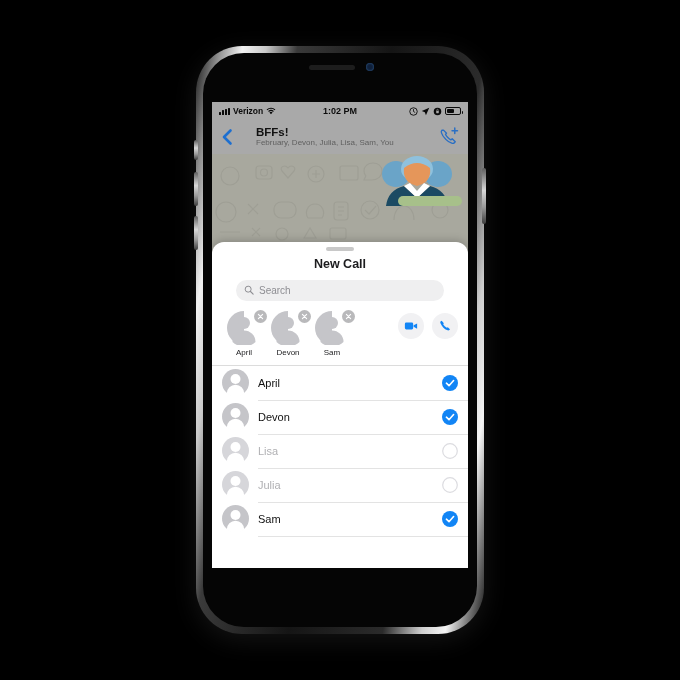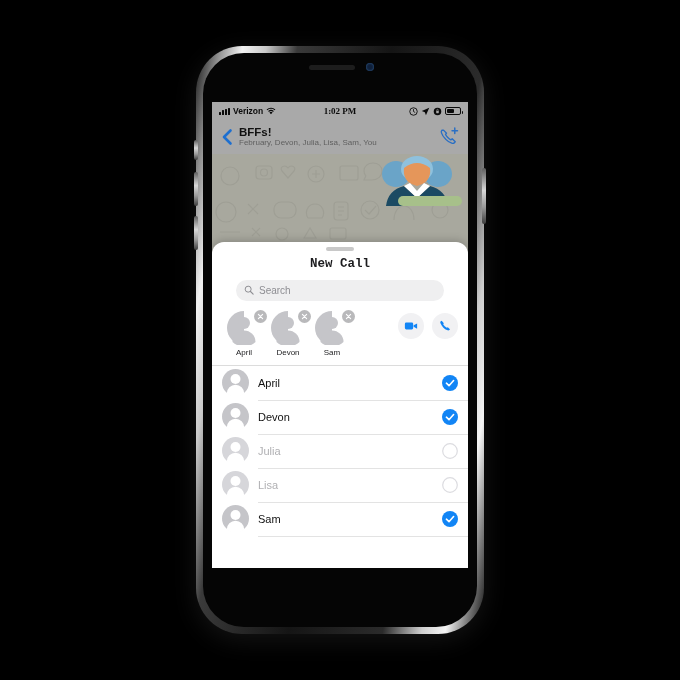--- a/index.html
+++ b/index.html
@@ -61,21 +61,21 @@
   
   .statusbar {
     position: relative;
     height: 18px;
     background: #a9a9a9;
     display: flex; align-items: center;
     padding: 0 7px;
     font-size: 8.5px; font-weight: bold; color: #0b0b0b;
   }
   .sb-left { display: flex; align-items: center; gap: 3px; }
-  .sb-center { position: absolute; left: 0; right: 0; text-align: center; font-size: 9px; font-weight: bold; font-family: Liberation Serif, serif; }
+  .sb-center { position: absolute; left: 0; right: 0; text-align: center; font-size: 9px; font-weight: bold; }
   .sb-right { margin-left: auto; display: flex; align-items: center; gap: 3px; position: relative; z-index: 2; }
   .bars { display: flex; align-items: flex-end; gap: 1px; height: 7px; }
   .bars i { display: block; width: 2px; background: #0b0b0b; border-radius: 0.5px; }
   .bars i:nth-child(1){height:3px}.bars i:nth-child(2){height:4.5px}
   .bars i:nth-child(3){height:6px}.bars i:nth-child(4){height:7px;background:#0b0b0b}
   .battery {
     width: 16px; height: 8px; border: 1px solid #0b0b0b; border-radius: 2px;
     position: relative; padding: 1px;
   }
   .battery::after {
@@ -84,21 +84,21 @@
   }
   .battery span { display: block; height: 100%; width: 60%; background: #0b0b0b; border-radius: 1px; }
 
   
   .chat-header {
     height: 34px; background: #a9a9a9;
     display: flex; align-items: center; padding: 0 8px;
     position: relative;
   }
   .back-chevron { width: 14px; height: 18px; flex: 0 0 auto; }
-  .chat-titles { margin-left: 5px; line-height: 1.1; }
+  .chat-titles { margin-left: 22px; line-height: 1.1; }
   .chat-title { font-size: 11.5px; font-weight: bold; color: #111; }
   .chat-sub { font-size: 8px; color: #5f5f5f; margin-top: 1px; }
   .addcall-icon { margin-left: auto; width: 22px; height: 22px; }
 
   
   .chat-body {
     height: 414px; position: relative;
     background: #a8a89e;
     overflow: hidden;
   }
@@ -120,21 +120,21 @@
     border-radius: 12px 12px 0 0;
     box-shadow: 0 -2px 8px rgba(0,0,0,.18);
     display: flex; flex-direction: column;
   }
   .grabber {
     width: 28px; height: 3.5px; border-radius: 2px;
     background: #c8c8c8; margin: 5px auto 0;
   }
   .sheet-title {
     text-align: center; font-size: 12.5px; font-weight: bold;
-    color: #1c1c1e; margin-top: 6px; font-family: Liberation Mono, monospace;
+    color: #1c1c1e; margin-top: 6px;
   }
   .search-wrap { padding: 9px 24px 0; }
   .search-field {
     height: 21px; background: #efeff0; border-radius: 10.5px;
     display: flex; align-items: center; gap: 5px; padding: 0 8px;
   }
   .search-icon { width: 10px; height: 10px; flex: 0 0 auto; }
   .search-placeholder { font-size: 10px; color: #8e8e93; }
 
   
@@ -402,33 +402,33 @@
               <path d="M4.4 8.2 7 10.7l4.6-5.2" stroke="#fff" stroke-width="1.6" fill="none" stroke-linecap="round" stroke-linejoin="round"></path>
             </svg>
           </div>
 
           <div class="contact-row">
             <svg class="row-av" viewBox="0 0 27 27">
               <circle cx="13.5" cy="13.5" r="13.5" fill="#d6d6da"></circle>
               <circle cx="13.5" cy="10" r="5" fill="#ffffff"></circle>
               <path d="M4.8 24.5a8.7 8.7 0 0 1 17.4 0 13.5 13.5 0 0 1-17.4 0z" fill="#ffffff"></path>
             </svg>
-            <span class="row-name dim">Julia</span>
+            <span class="row-name dim">Lisa</span>
             <svg class="row-check" viewBox="0 0 16 16">
               <circle cx="8" cy="8" r="7.3" fill="none" stroke="#dcdce0" stroke-width="1.2"></circle>
             </svg>
           </div>
 
           <div class="contact-row">
             <svg class="row-av" viewBox="0 0 27 27">
               <circle cx="13.5" cy="13.5" r="13.5" fill="#d6d6da"></circle>
               <circle cx="13.5" cy="10" r="5" fill="#ffffff"></circle>
               <path d="M4.8 24.5a8.7 8.7 0 0 1 17.4 0 13.5 13.5 0 0 1-17.4 0z" fill="#ffffff"></path>
             </svg>
-            <span class="row-name dim">Lisa</span>
+            <span class="row-name dim">Julia</span>
             <svg class="row-check" viewBox="0 0 16 16">
               <circle cx="8" cy="8" r="7.3" fill="none" stroke="#dcdce0" stroke-width="1.2"></circle>
             </svg>
           </div>
 
           <div class="contact-row">
             <svg class="row-av" viewBox="0 0 27 27">
               <circle cx="13.5" cy="13.5" r="13.5" fill="#c5c5c9"></circle>
               <circle cx="13.5" cy="10" r="5" fill="#ffffff"></circle>
               <path d="M4.8 24.5a8.7 8.7 0 0 1 17.4 0 13.5 13.5 0 0 1-17.4 0z" fill="#ffffff"></path>

